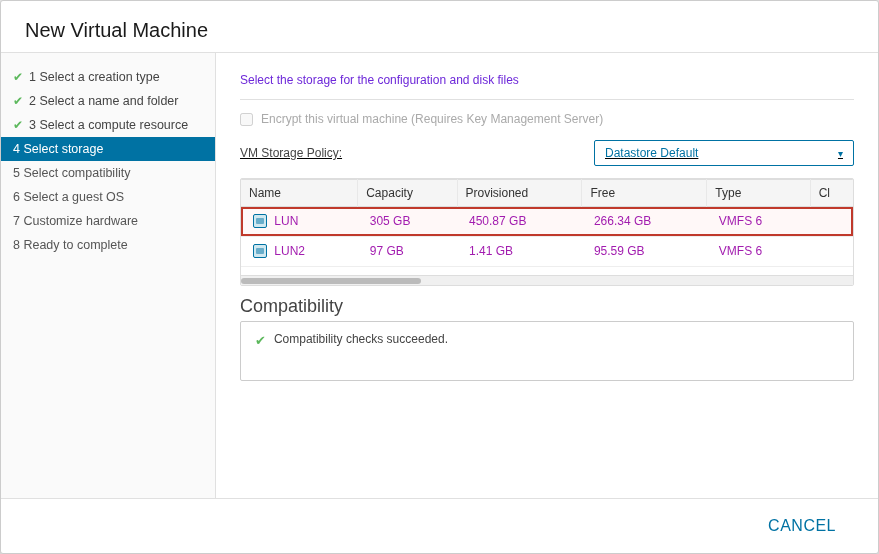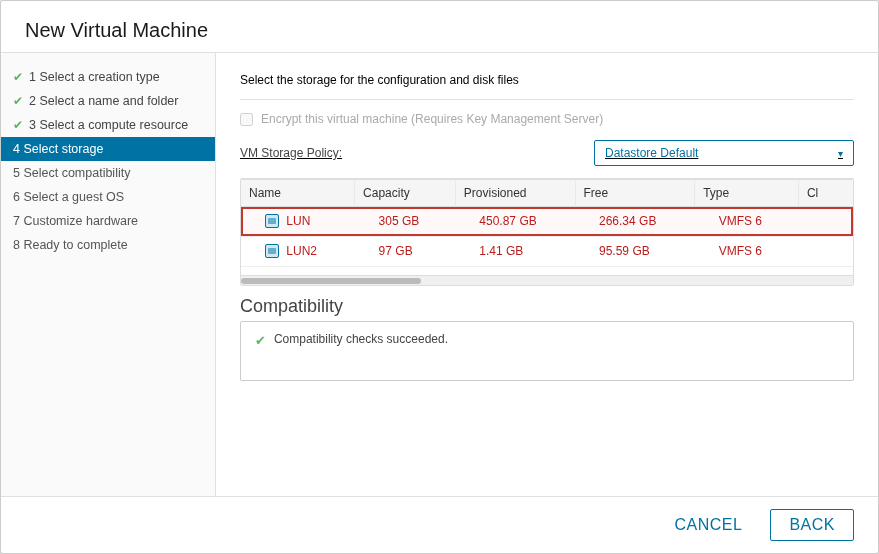--- a/index.html
+++ b/index.html
@@ -71,21 +71,21 @@
       flex-direction: column;
     }
     .section-title {
       font-size: 15px;
       font-weight: 600;
       color: #1a1a1a;
       margin-bottom: 4px;
     }
     .section-desc {
       font-size: 12px;
-      color: #000000;
+      color: #6d28d9;
       margin-bottom: 12px;
     }
     .divider {
       border: none;
       border-top: 1px solid #e0e0e0;
       margin-bottom: 12px;
     }
     
     .encrypt-row {
       display: flex;
@@ -154,22 +154,22 @@
     .storage-table tbody tr {
       border-bottom: 1px solid #eee;
       cursor: pointer;
     }
     .storage-table tbody tr.selected {
       outline: 2px solid #c0392b;
       outline-offset: -2px;
       background: #fff8f8;
     }
     .storage-table tbody td {
-      padding: 7px 24px;
-      color: #b91c1c;
+      padding: 7px 12px;
+      color: #a21caf;
     }
     .ds-icon {
       display: inline-block;
       width: 14px;
       height: 14px;
       background: #d0e8f0;
       border: 1px solid #0072a3;
       border-radius: 2px;
       margin-right: 4px;
       vertical-align: middle;
@@ -380,15 +380,14 @@
         <div class="compat-box">
           <span class="compat-check">✔</span>
           <span class="compat-text">Compatibility checks succeeded.</span>
         </div>
       </div>
     </div>
   </div>
 
   <div class="dialog-footer">
     <button class="btn btn-cancel">CANCEL</button>
-    <button class="btn btn-back">BACK</button>
   </div>
 </div>
 
 </body></html>

